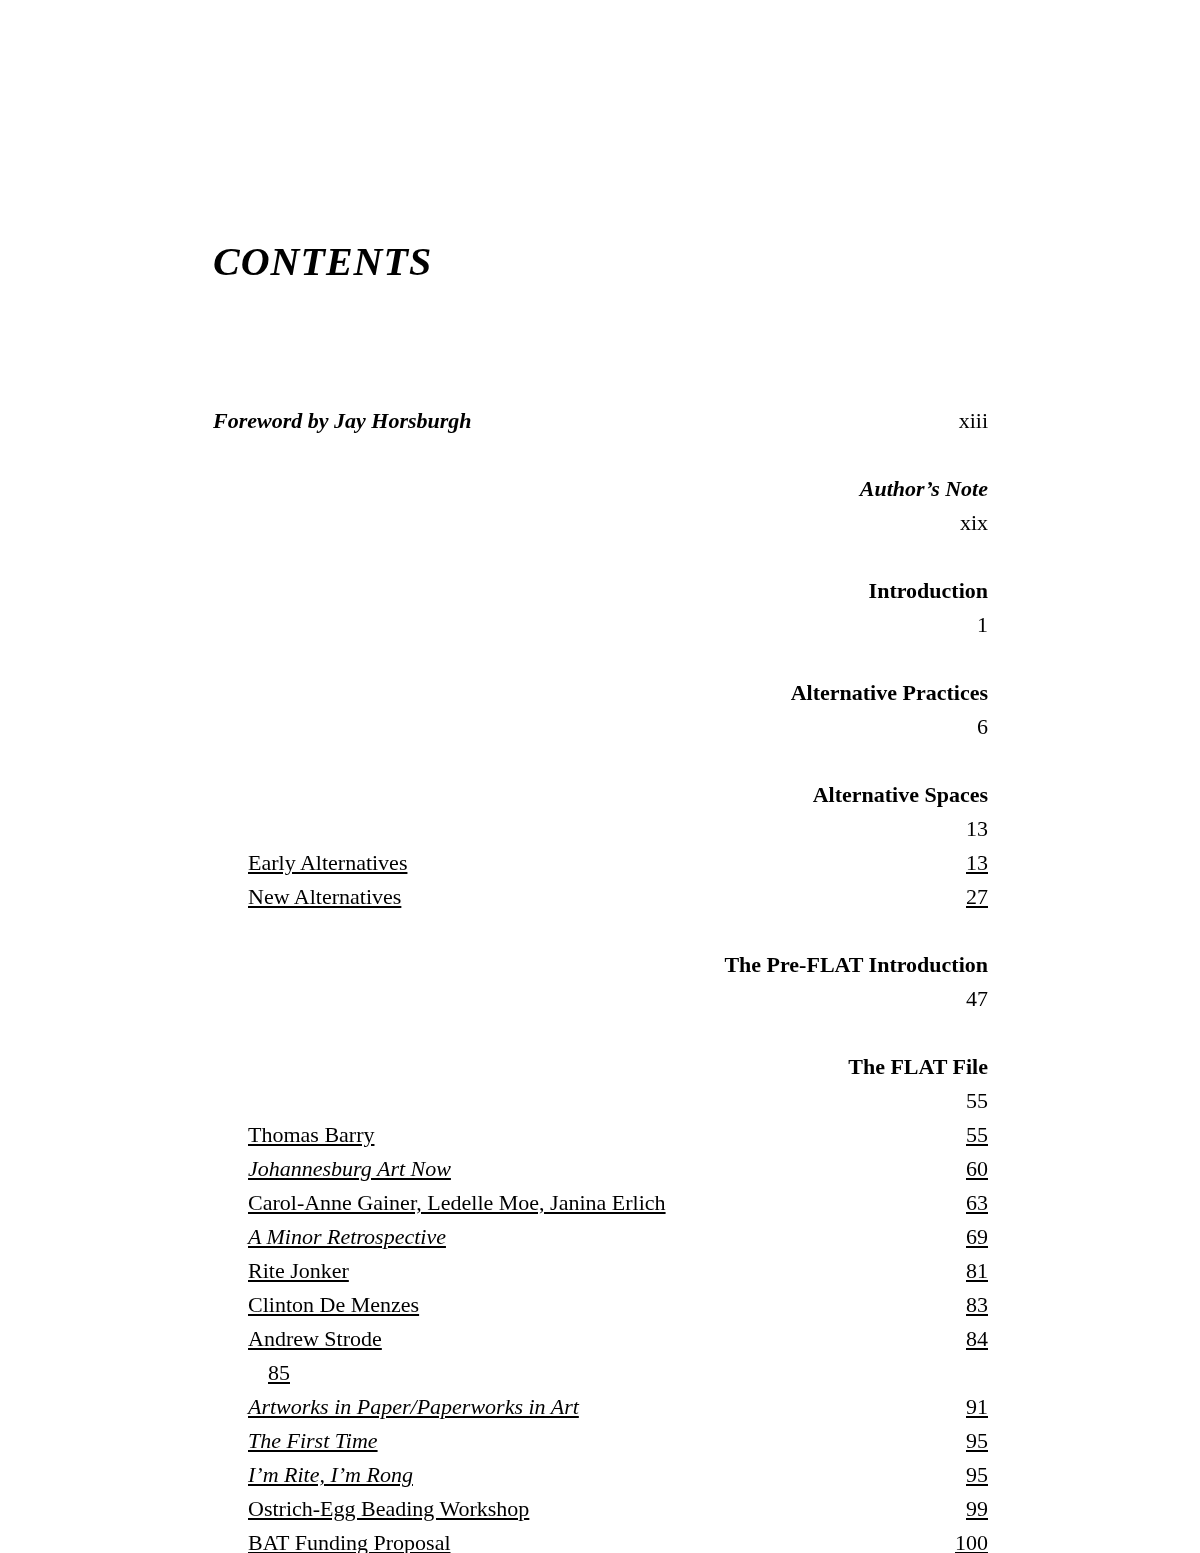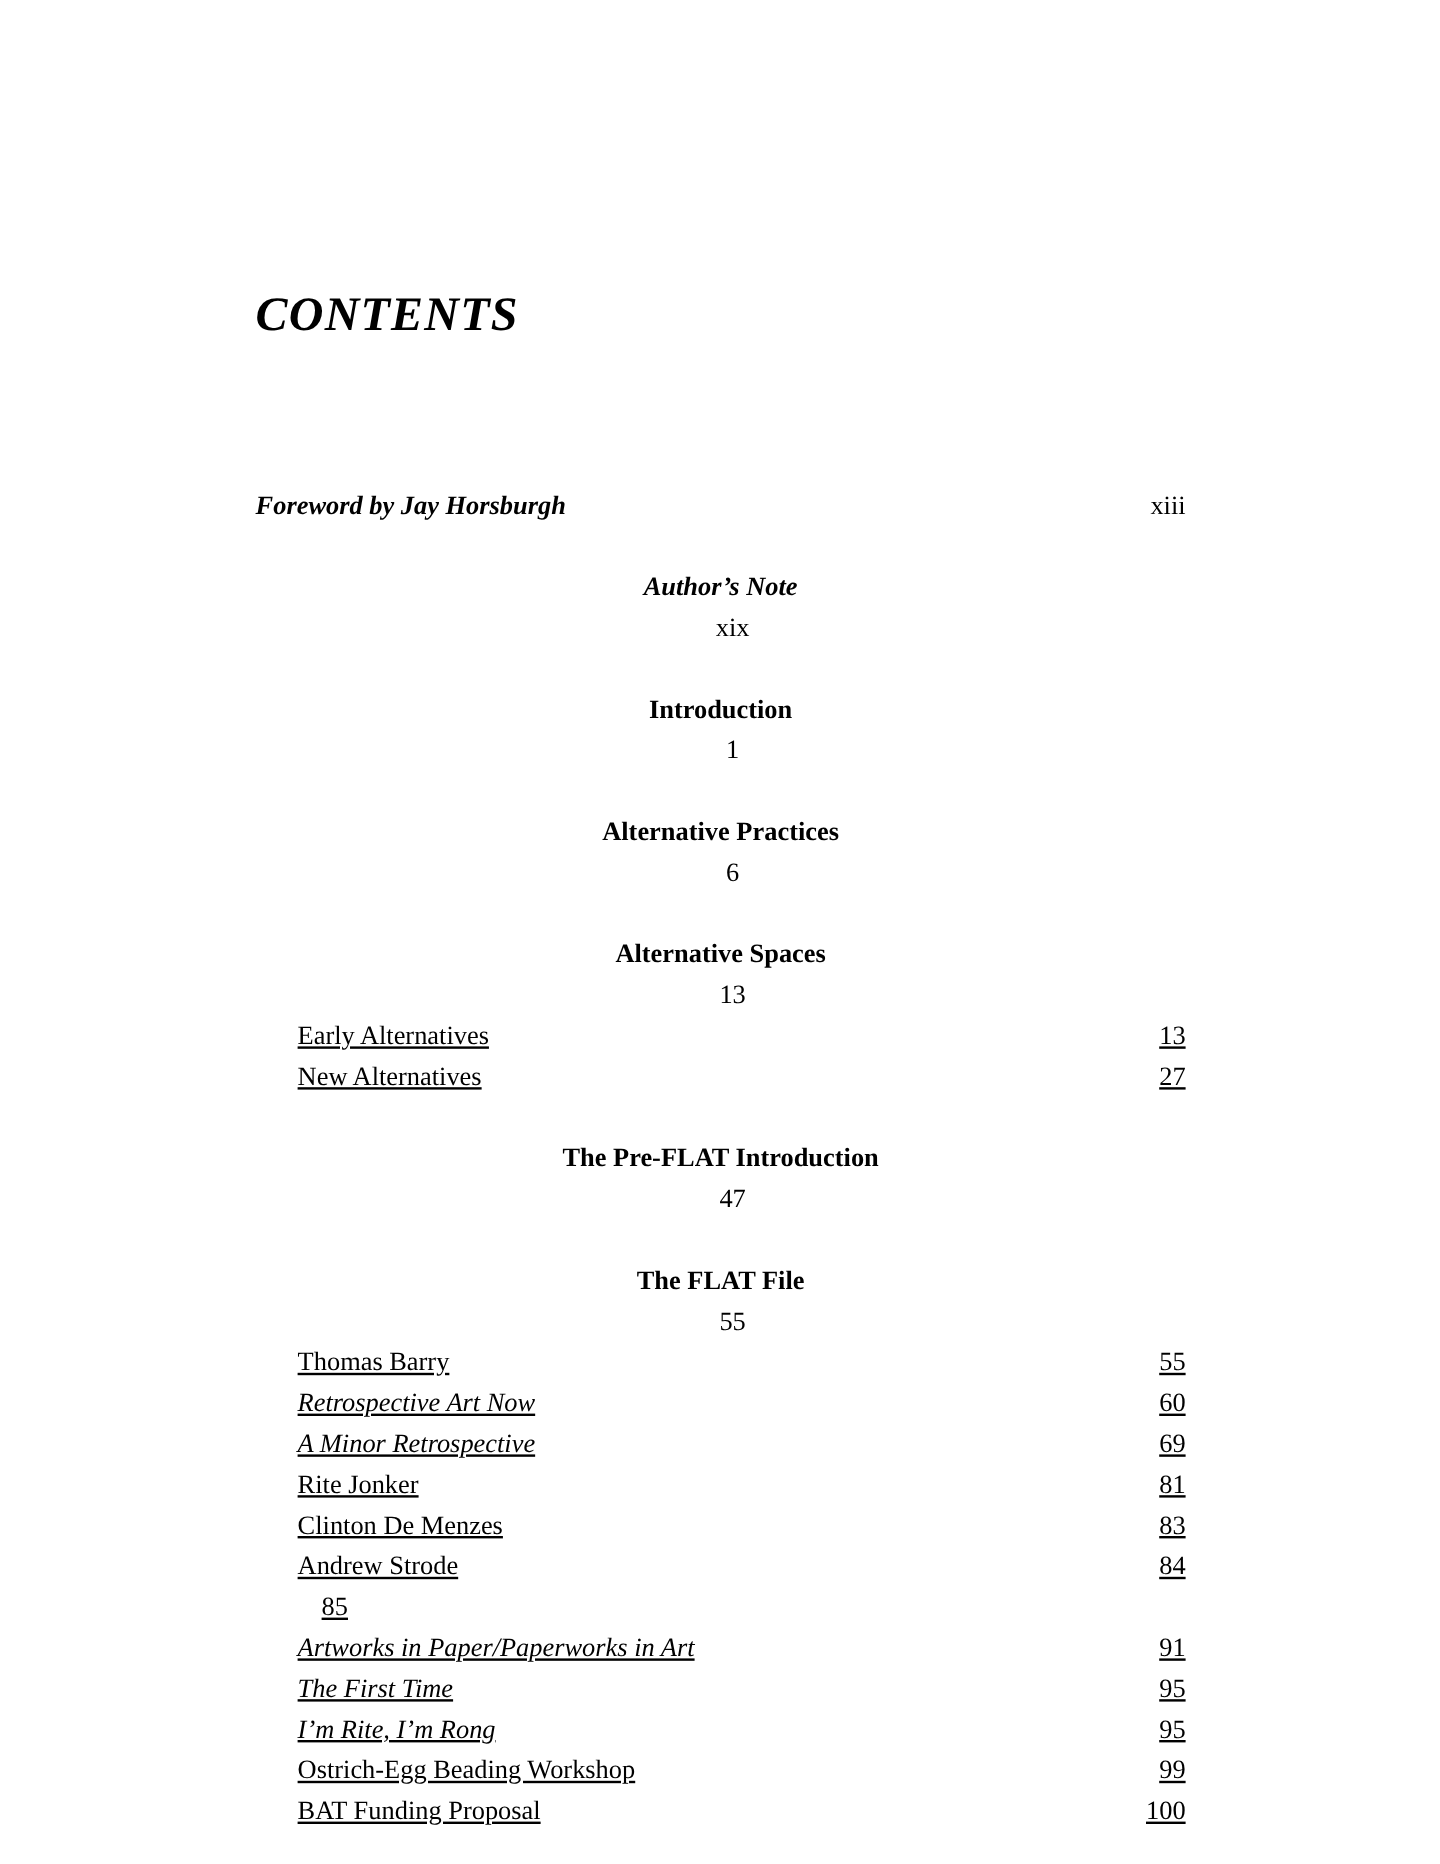--- a/index.html
+++ b/index.html
@@ -27,21 +27,21 @@
     line-height: 1.2;
     letter-spacing: 1px;
     margin: 0;
   }
   .toc {
     margin-top: 118px;
   }
   .toc-row {
     display: flex;
     justify-content: space-between;
-    align-items: center;
+    align-items: flex-end;
     font-size: 22px;
     line-height: 34px;
   }
   .toc-row.spacer { margin-top: 34px; flex-direction: column; }
   .toc-row.level-1 { padding-left: 35px; text-decoration: underline; }
   .toc-label { white-space: nowrap; }
   .toc-row.bold .toc-label { font-weight: bold; }
   .toc-row.italic .toc-label { font-style: italic; }
   .toc-row.bold-italic .toc-label { font-weight: bold; font-style: italic; }
   .toc-page {
@@ -102,24 +102,28 @@
     <span class="toc-label">The FLAT File</span>
     <span class="toc-page">55</span>
   </div>
 
   <div class="toc-row normal level-1">
     <span class="toc-label">Thomas Barry</span>
     <span class="toc-page">55</span>
   </div>
 
   <div class="toc-row italic level-1">
-    <span class="toc-label">Retrospective Art Now</span>
+    <span class="toc-label">Johannesburg Art Now</span>
     <span class="toc-page">60</span>
   </div>
 
+  <div class="toc-row normal level-1">
+    <span class="toc-label">Carol-Anne Gainer, Ledelle Moe, Janina Erlich</span>
+    <span class="toc-page">63</span>
+  </div>
 
   <div class="toc-row italic level-1">
     <span class="toc-label">A Minor Retrospective</span>
     <span class="toc-page">69</span>
   </div>
 
   <div class="toc-row normal level-1">
     <span class="toc-label">Rite Jonker</span>
     <span class="toc-page">81</span>
   </div>

